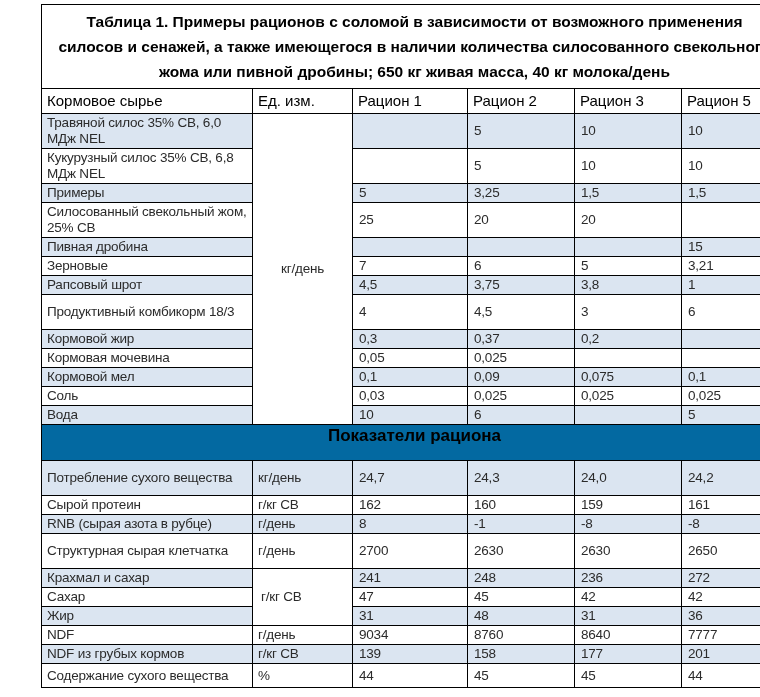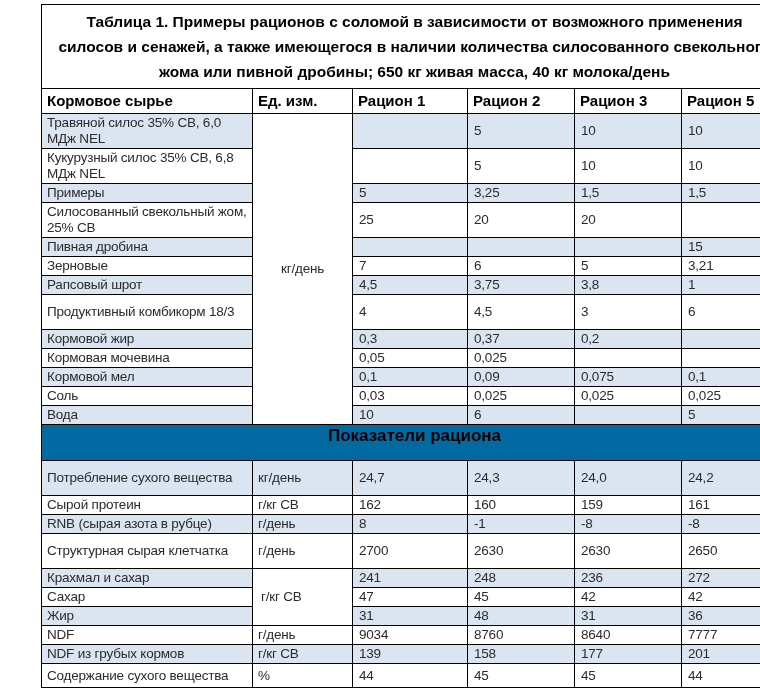--- a/index.html
+++ b/index.html
@@ -39,21 +39,21 @@
     text-align: center;
     vertical-align: middle;
     font-weight: bold;
     font-size: 15.5px;
     line-height: 25px;
     color: #000;
     letter-spacing: 0;
     padding: 4px 10px;
   }
   tr.header-row td {
-    font-weight: bold;
+    font-weight: normal;
     font-size: 15px;
     color: #000;
     height: 25px;
     letter-spacing: 0;
     background: #ffffff;
   }
   tr.shade > td { background: #dbe5f1; }
   tr.plain > td { background: #ffffff; }
   td.unit-merged {
     background: #ffffff !important;

